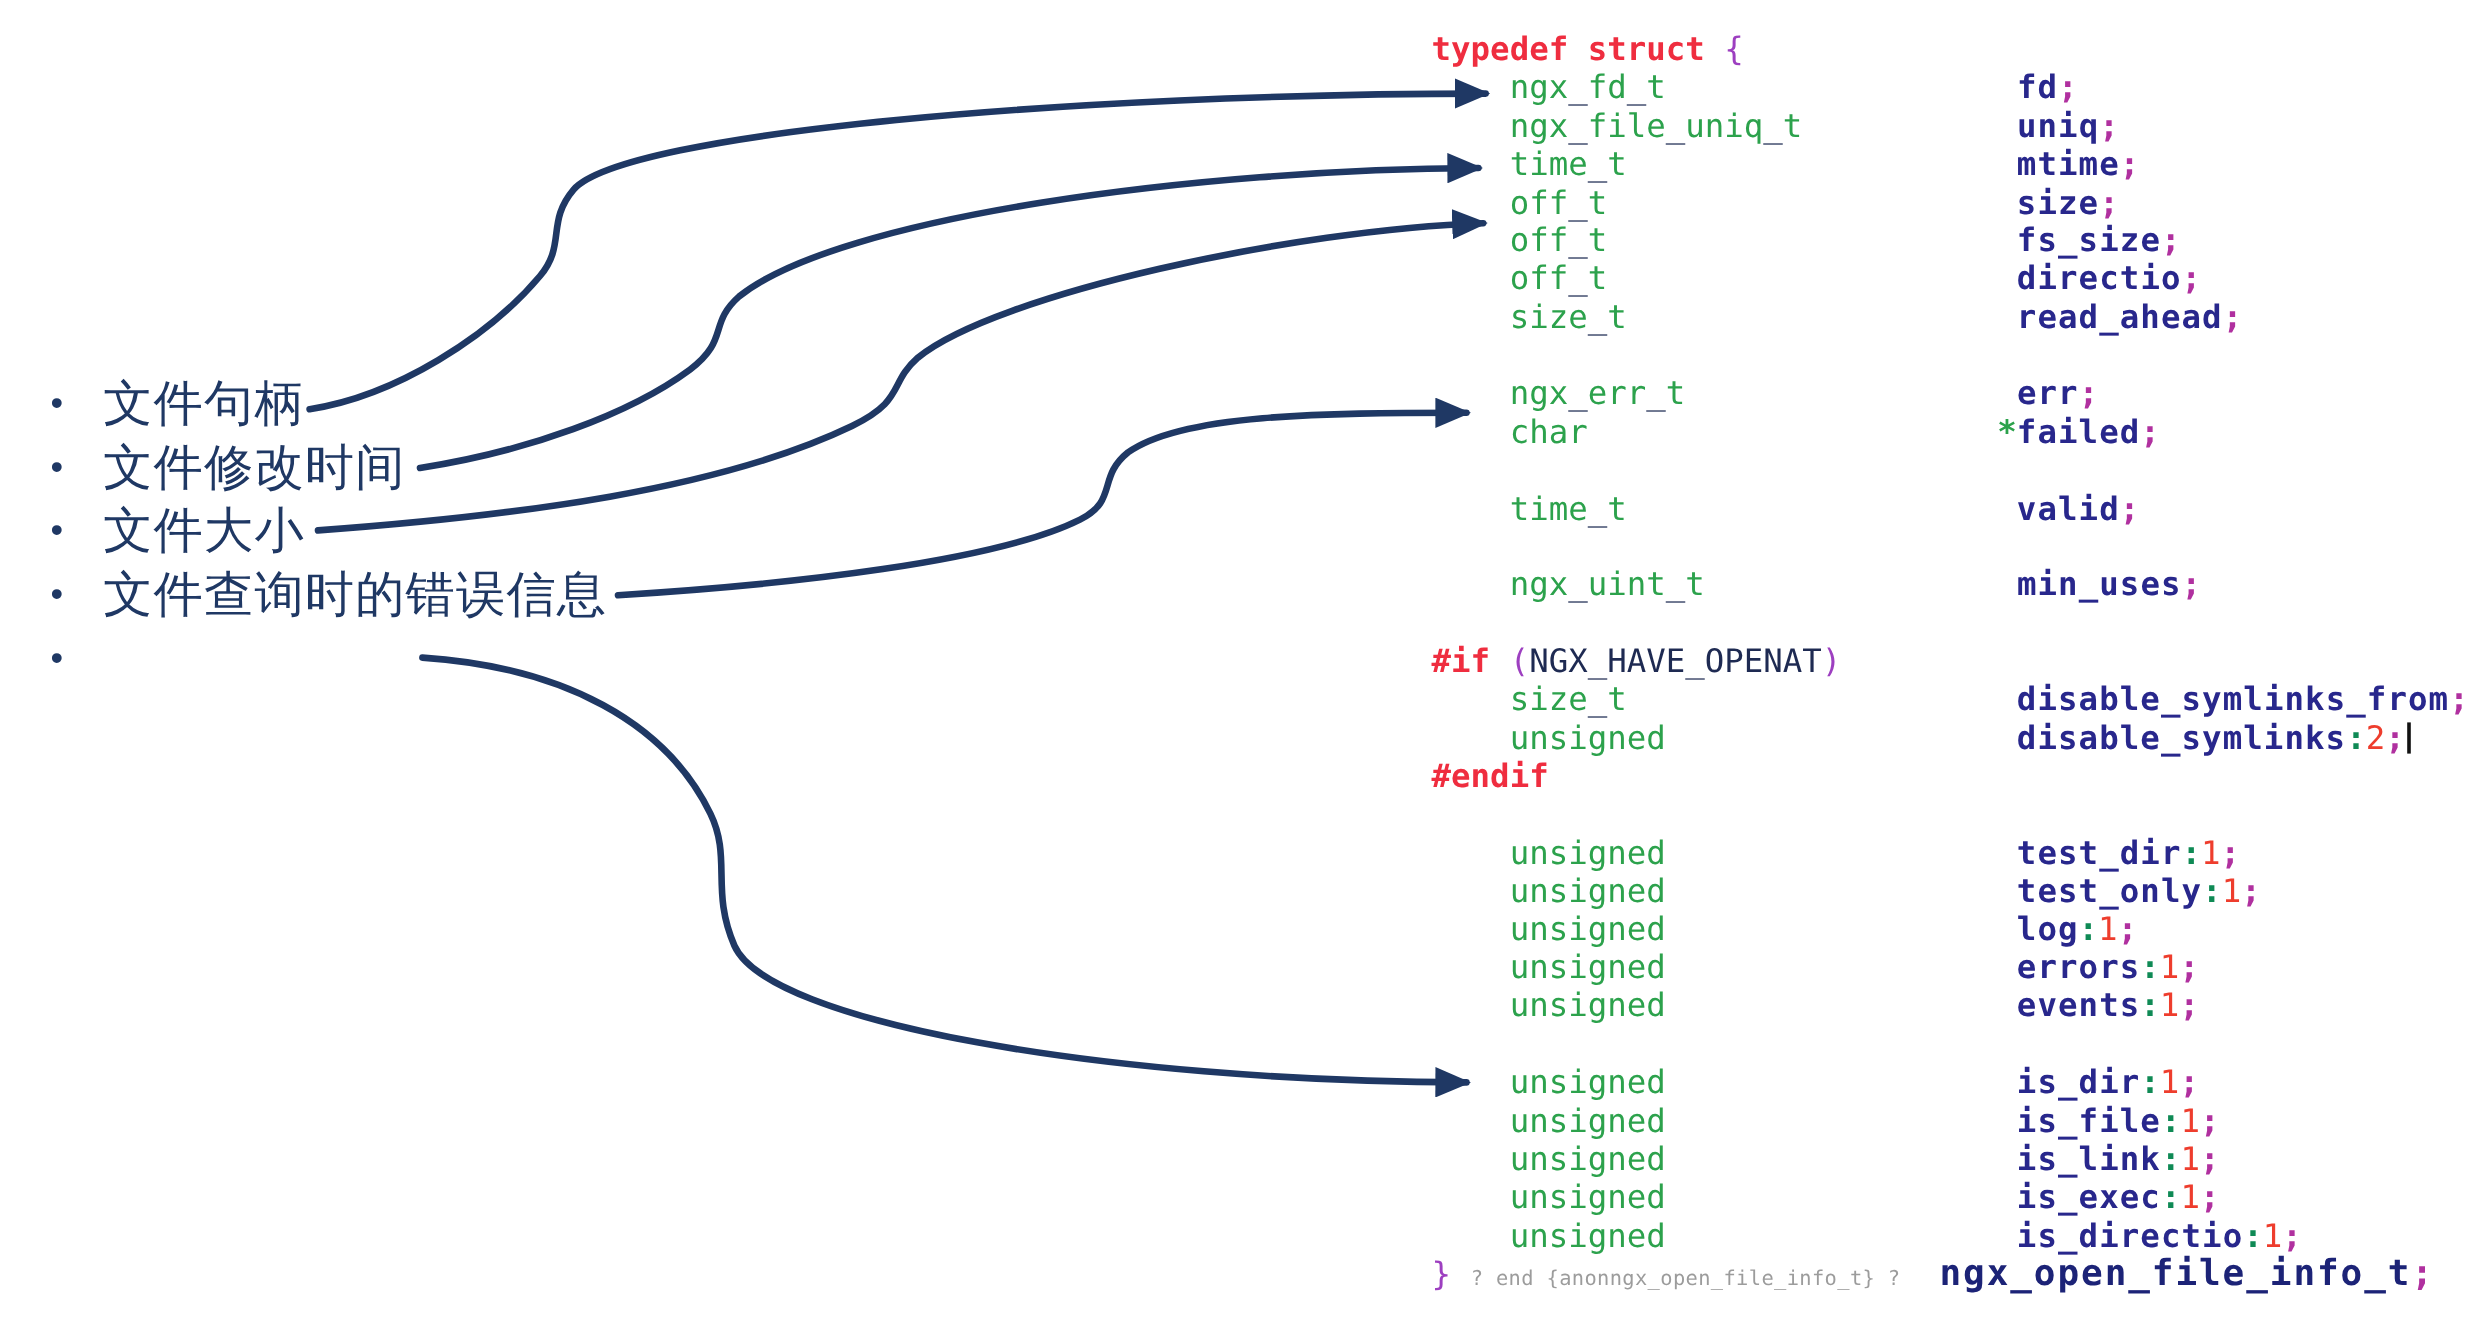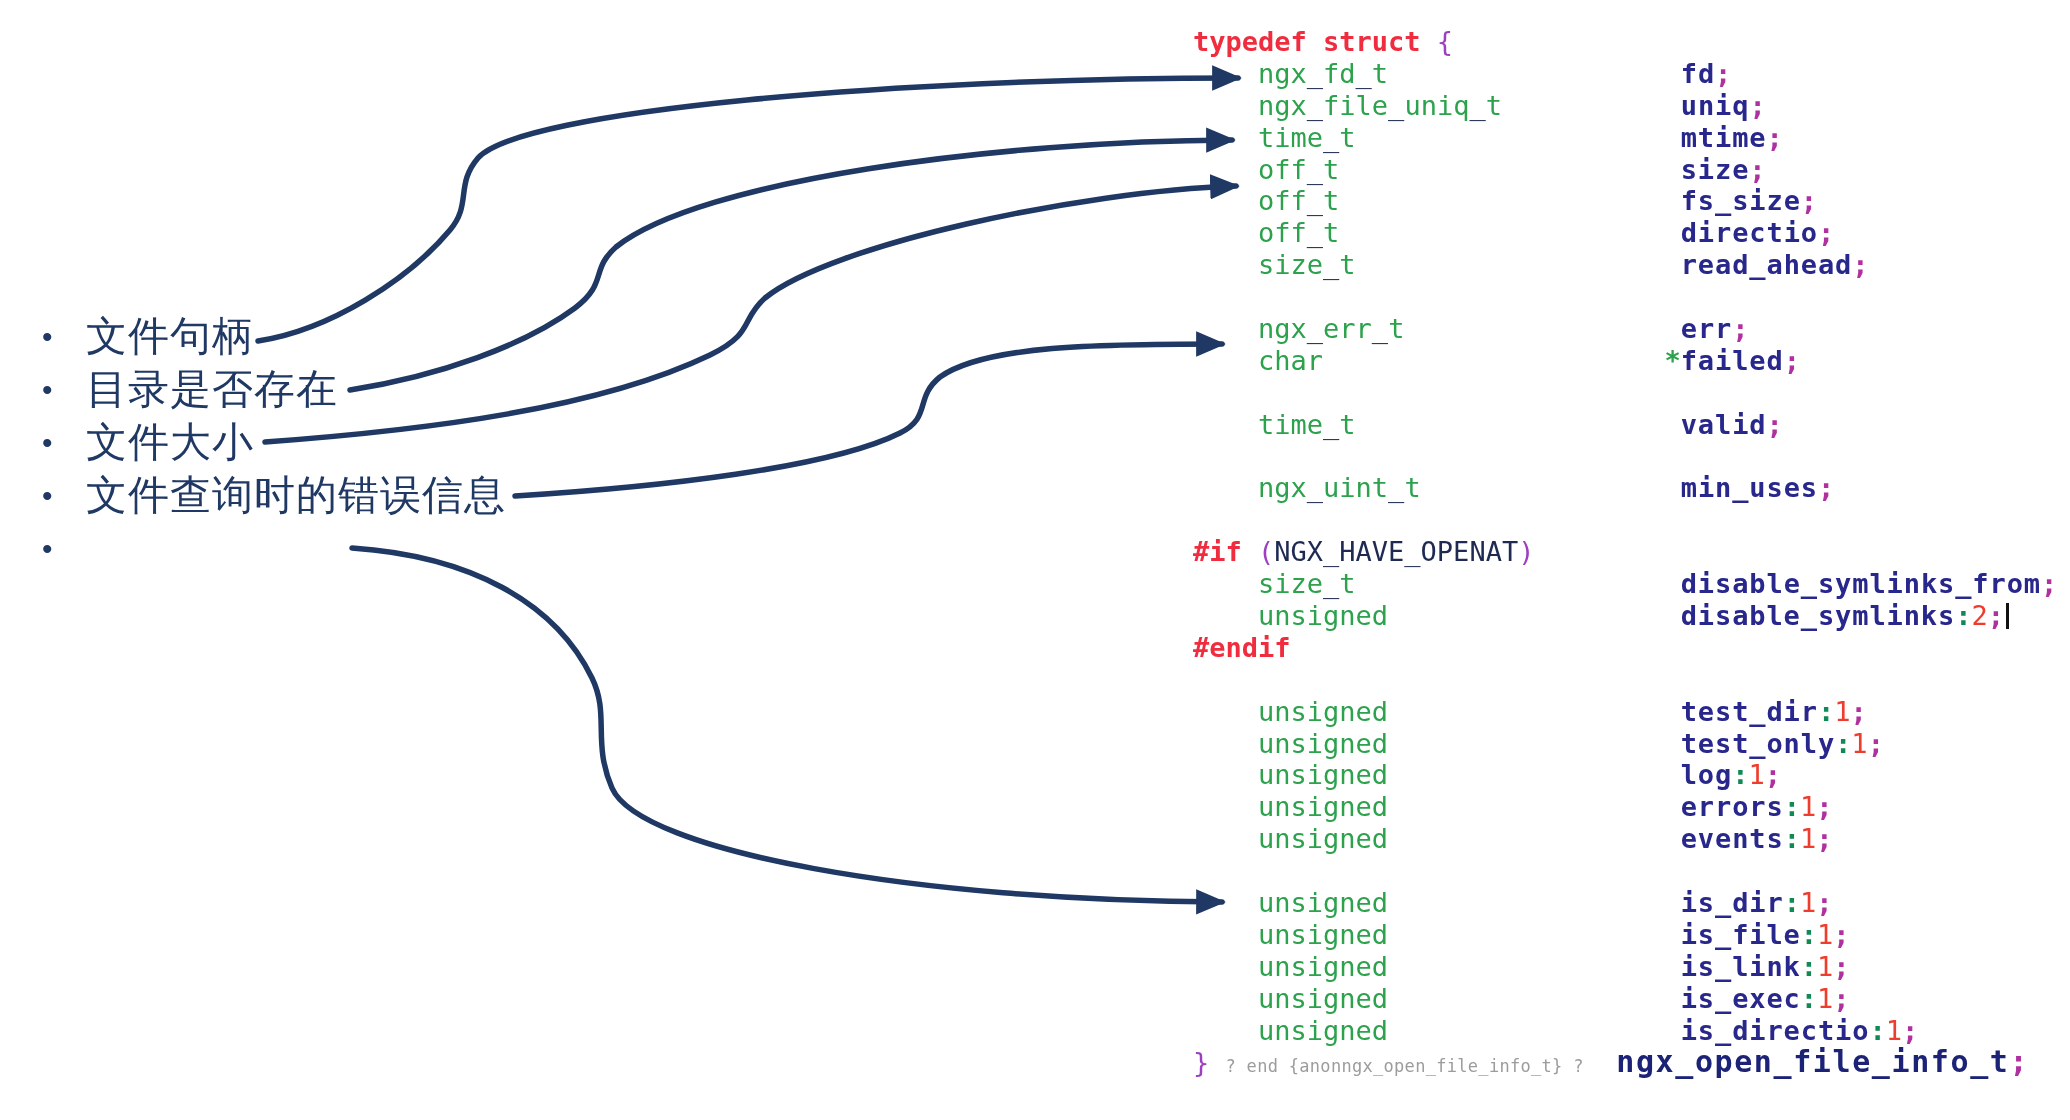--- a/index.html
+++ b/index.html
@@ -55,21 +55,21 @@
     </g>
   </svg>
 
   <div class="bullets">
       <div class="bullet-row" style="color: rgb(31, 56, 100);">
         <span class="bullet-dot">•</span>
         <span class="bullet-label">文件句柄</span>
       </div>
       <div class="bullet-row" style="color: rgb(31, 56, 100);">
         <span class="bullet-dot">•</span>
-        <span class="bullet-label">目录是否存在</span>
+        <span class="bullet-label">文件修改时间</span>
       </div>
       <div class="bullet-row" style="color: rgb(31, 56, 100);">
         <span class="bullet-dot">•</span>
         <span class="bullet-label">文件大小</span>
       </div>
       <div class="bullet-row" style="color: rgb(31, 56, 100);">
         <span class="bullet-dot">•</span>
         <span class="bullet-label">文件查询时的错误信息</span>
       </div>
       <div class="bullet-row" style="color: rgb(31, 56, 100);">

